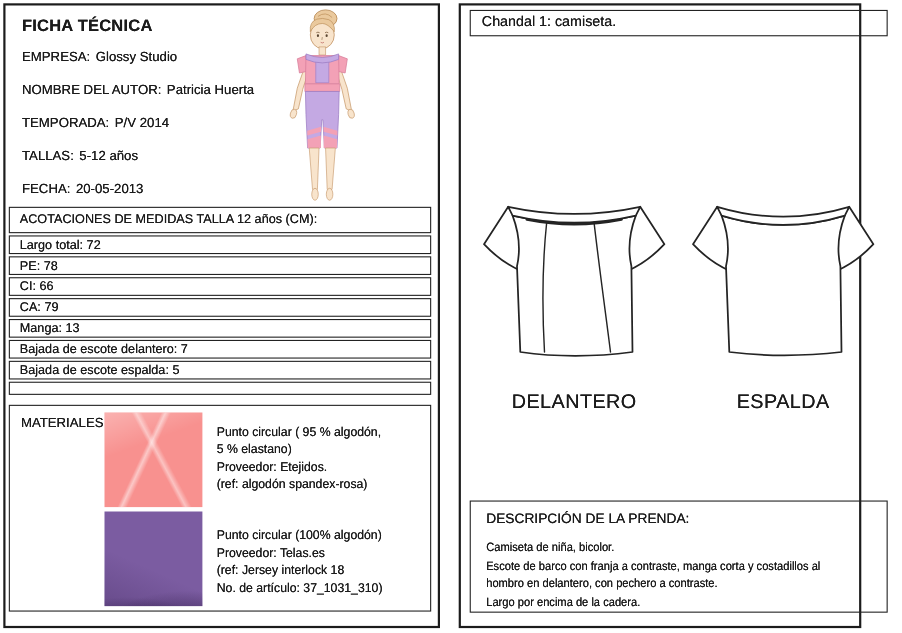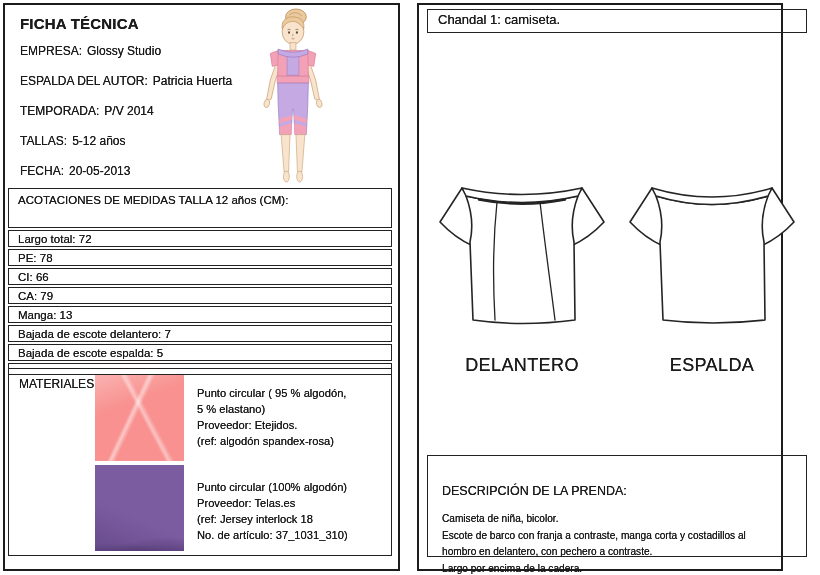--- a/index.html
+++ b/index.html
@@ -11,21 +11,21 @@
   .panel-right{left:417px;top:3px;width:366px;height:568px;}
 
   .abs{position:absolute;}
   .doc-title{font-size:15px;font-weight:bold;letter-spacing:.2px;}
   .field{font-size:12px;white-space:nowrap;text-align:center;}
   .field .lbl{margin-right:5px;}
 
   .measures{left:3px;top:183px;width:384px;}
   .m-row{box-sizing:border-box;border:1.5px solid #222;margin-bottom:2px;height:17px;
          line-height:14.5px;padding:1px 0 0 9px;font-size:11.5px;white-space:nowrap;}
-  .m-head{height:40px;line-height:21px;padding-top:1px;}
+  .m-head{height:24px;line-height:21px;padding-top:1px;}
   .m-empty{height:12px;}
 
   .materials{left:3px;top:363px;width:384px;height:188px;border:1.5px solid #222;box-sizing:border-box;}
   .mat-title{left:10px;top:8px;font-size:12px;}
   .swatch{left:86px;width:89px;height:86px;}
   .swatch.pink{background-image:
      linear-gradient(160deg, rgba(255,255,255,.30), rgba(255,255,255,0) 35%),
      linear-gradient(115deg, rgba(255,255,255,0) 40%, rgba(255,255,255,.5) 43%, rgba(255,255,255,0) 47%),
      linear-gradient(62deg, rgba(255,255,255,0) 52%, rgba(255,255,255,.45) 55%, rgba(255,255,255,0) 59%);}
   .swatch.purple{background-image:
@@ -33,21 +33,21 @@
      radial-gradient(ellipse 90% 28% at 25% 110%, rgba(25,8,45,.38), rgba(25,8,45,0) 70%),
      linear-gradient(24deg, rgba(35,15,60,.22), rgba(35,15,60,0) 42%);}
   .mat-text{left:188px;width:194px;font-size:11.5px;line-height:16px;}
   .mat-text div{white-space:nowrap;transform:scaleX(.97);transform-origin:0 50%;}
 
   .garment-header{left:8px;top:4px;width:380px;height:24px;border:1.5px solid #222;box-sizing:border-box;
                   font-size:13px;line-height:20px;padding-left:10px;}
   .view-label{top:350px;width:170px;text-align:center;font-size:18px;letter-spacing:.4px;}
 
   .desc-box{left:8px;top:450px;width:380px;height:102px;border:1.5px solid #222;box-sizing:border-box;
-            padding:28px 14px;}
+            padding:8px 14px;}
   .desc-title{font-size:12.5px;margin:0 0 12px 0;}
   .desc-lines{font-size:11px;line-height:16.5px;}
   .desc-lines div{white-space:nowrap;transform:scaleX(.92);transform-origin:0 50%;}
 
   svg .ln{fill:#fff;stroke:#242424;stroke-width:1.6;stroke-linejoin:round;stroke-linecap:round;}
   svg .seam{fill:none;stroke:#242424;stroke-width:1.3;stroke-linecap:round;}
   svg .accent{fill:none;stroke:#242424;stroke-width:2.4;stroke-linecap:round;}
 </style>
 </head>
 <body>
@@ -55,21 +55,21 @@
 <div class="sheet">
 
   <section class="panel panel-left">
 
     <div class="abs doc-title t" style="left:15px;top:10px">FICHA TÉCNICA</div>
 
     <div class="abs field t" style="left:15px;top:39px">
       <span class="lbl">EMPRESA:</span><span>Glossy Studio</span>
     </div>
     <div class="abs field t" style="left:15px;top:69px">
-      <span class="lbl">ESPALDA DEL AUTOR:</span><span>Patricia Huerta</span>
+      <span class="lbl">NOMBRE DEL AUTOR:</span><span>Patricia Huerta</span>
     </div>
     <div class="abs field t" style="left:15px;top:99px">
       <span class="lbl">TEMPORADA:</span><span>P/V 2014</span>
     </div>
     <div class="abs field t" style="left:15px;top:129px">
       <span class="lbl">TALLAS:</span><span>5-12 años</span>
     </div>
     <div class="abs field t" style="left:15px;top:159px">
       <span class="lbl">FECHA:</span><span>20-05-2013</span>
     </div>

